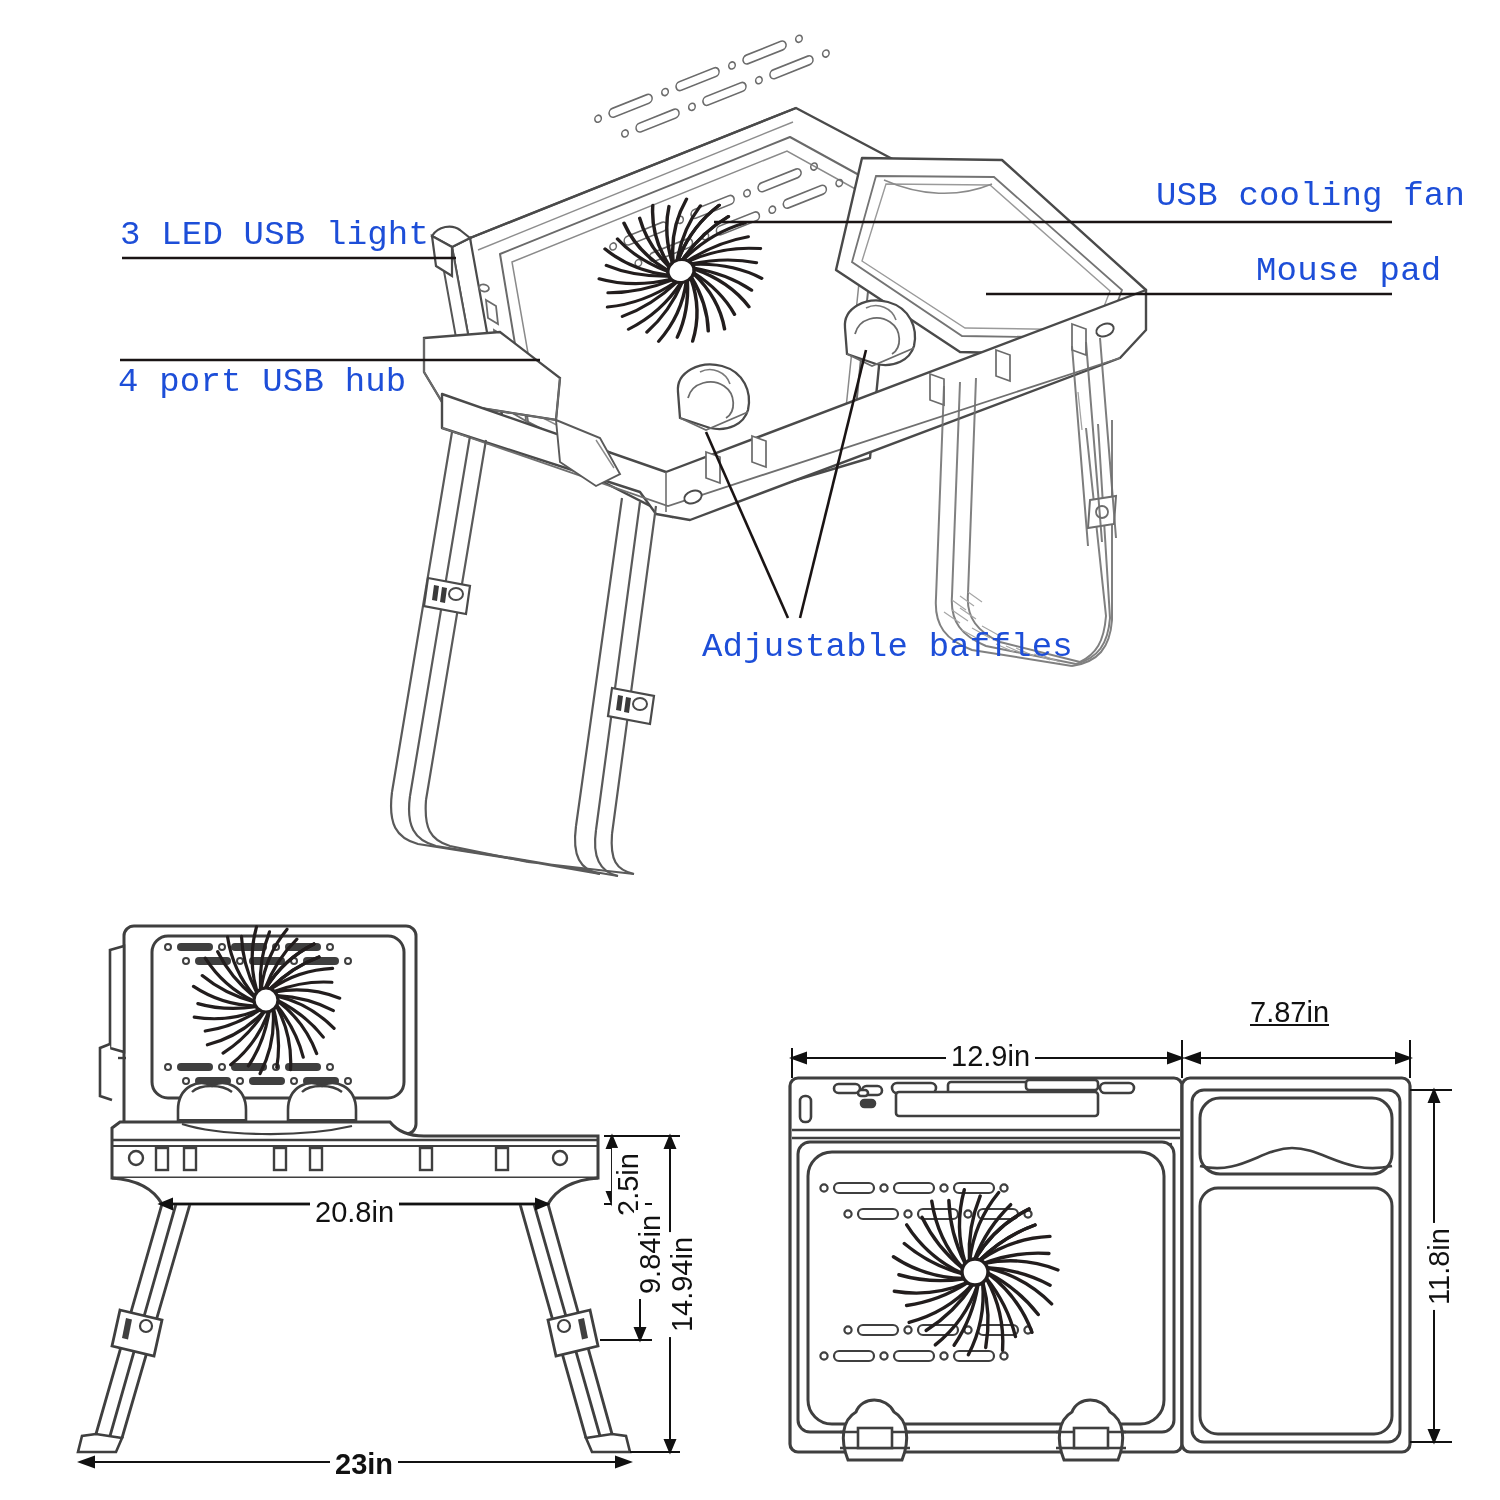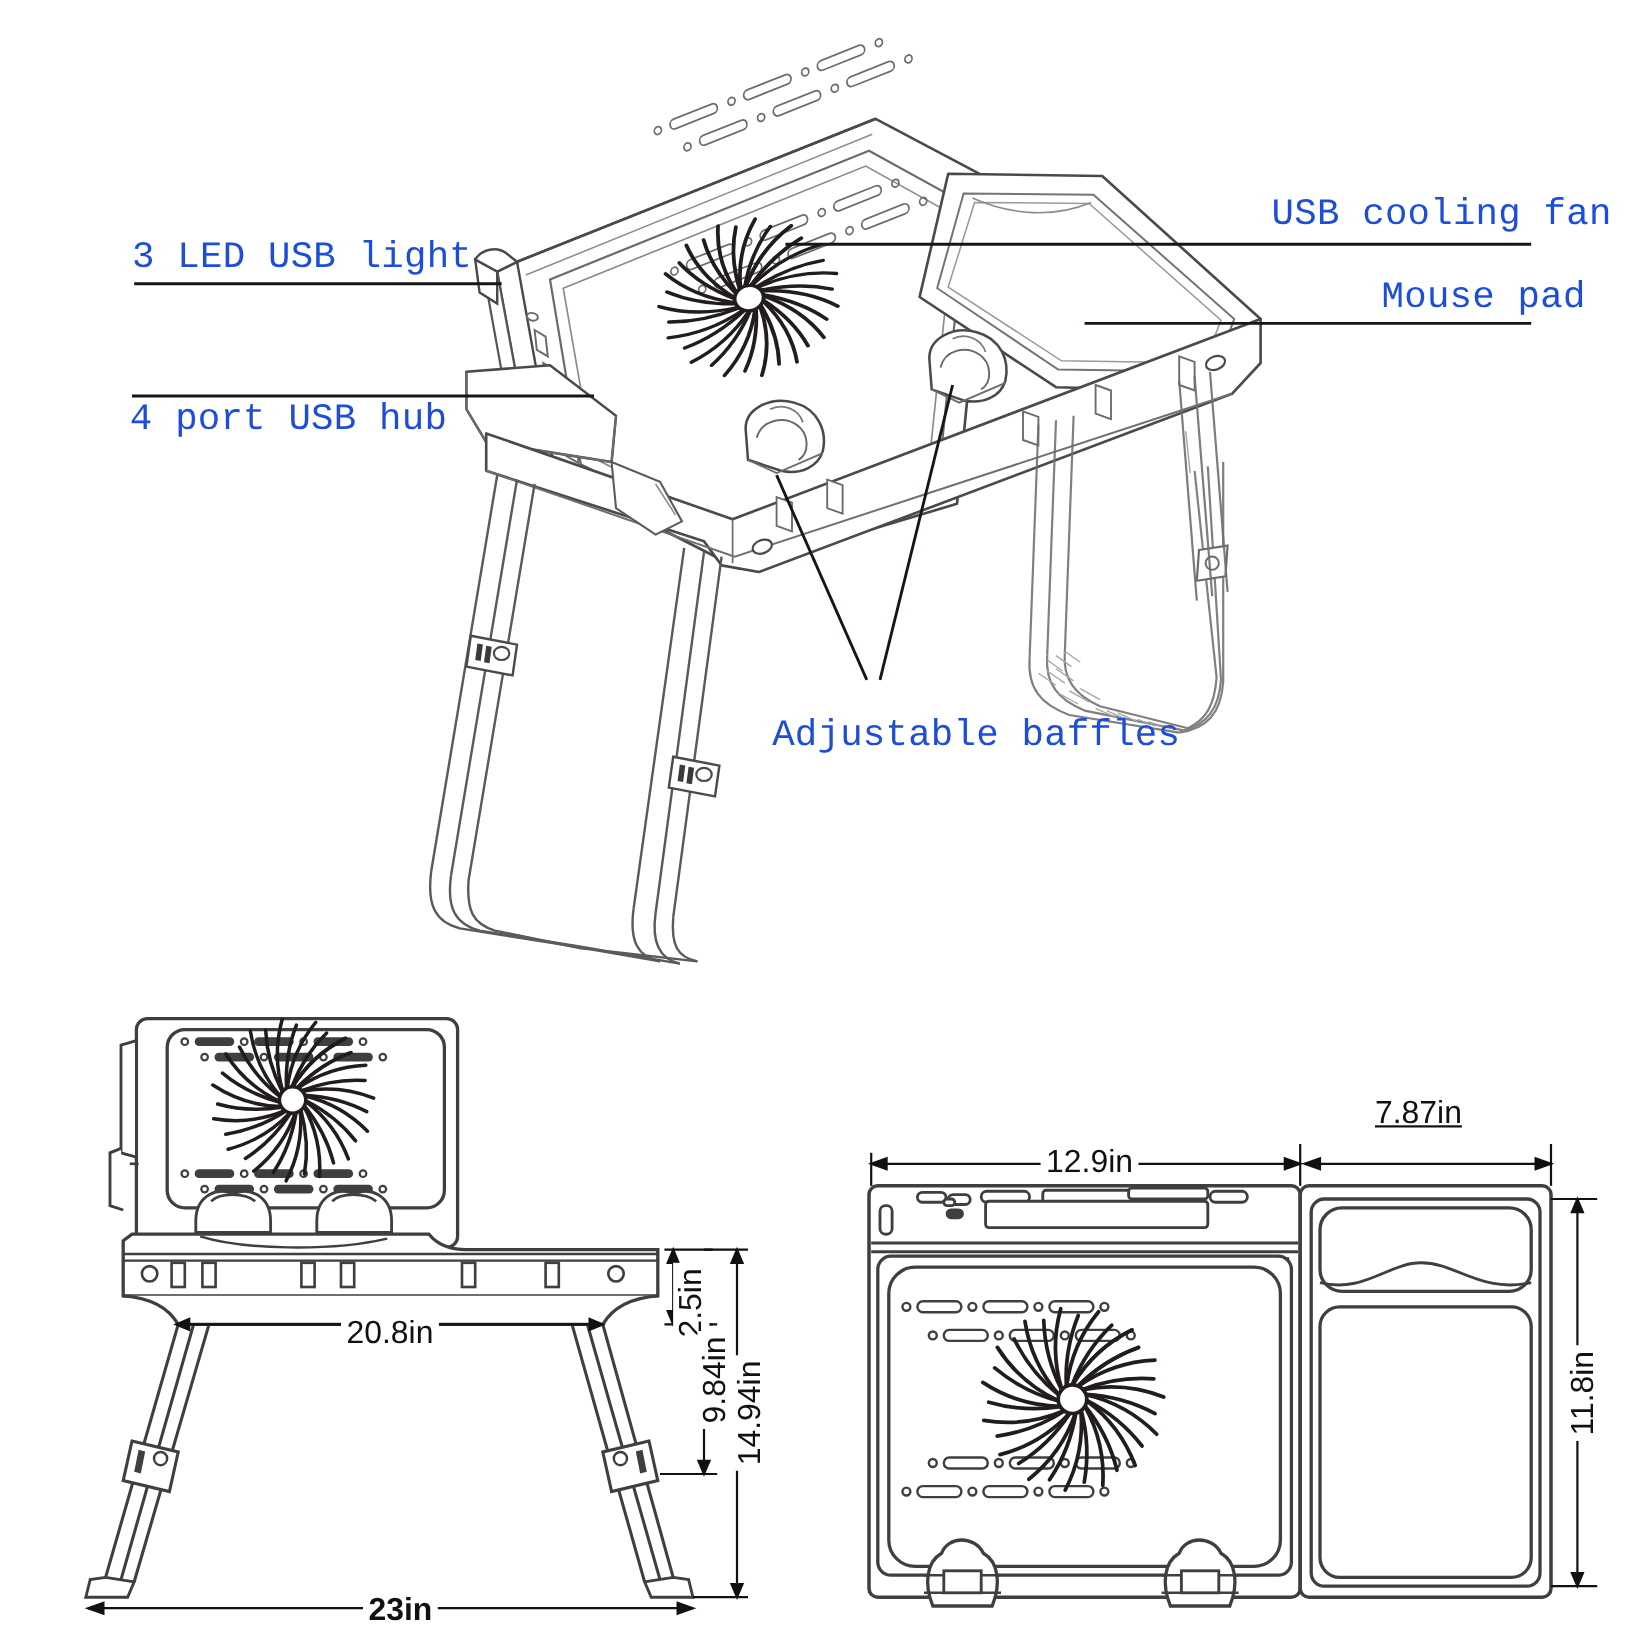--- a/index.html
+++ b/index.html
@@ -233,21 +233,21 @@
       <line x1="986" y1="294" x2="1392" y2="294"></line>
       <line x1="706" y1="432" x2="788" y2="618"></line>
       <line x1="866" y1="350" x2="800" y2="618"></line>
     </g>
   </svg>
 
   <div class="lbl" style="left:120px;top:216px;">3 LED USB light</div>
   <div class="lbl" style="left:118px;top:320px;margin-top:43px;">4 port USB hub</div>
   <div class="lbl" style="left:1156px;top:177px;">USB cooling fan</div>
   <div class="lbl" style="left:1228px;top:252px;margin-left:28px;">Mouse pad</div>
-  <div class="lbl" style="left:702px;top:650px;">Adjustable baffles</div>
+  <div class="lbl" style="left:702px;top:628px;">Adjustable baffles</div>
 
   <svg class="layer">
     <defs>
       <g id="srow">
         <circle cx="0" cy="0" r="3" fill="none" stroke="#3f3f3f" stroke-width="2"></circle>
         <rect x="9" y="-4" width="36" height="8" rx="4" fill="#3f3f3f"></rect>
         <circle cx="54" cy="0" r="3" fill="none" stroke="#3f3f3f" stroke-width="2"></circle>
         <rect x="63" y="-4" width="36" height="8" rx="4" fill="#3f3f3f"></rect>
         <circle cx="108" cy="0" r="3" fill="none" stroke="#3f3f3f" stroke-width="2"></circle>
         <rect x="117" y="-4" width="36" height="8" rx="4" fill="#3f3f3f"></rect>

